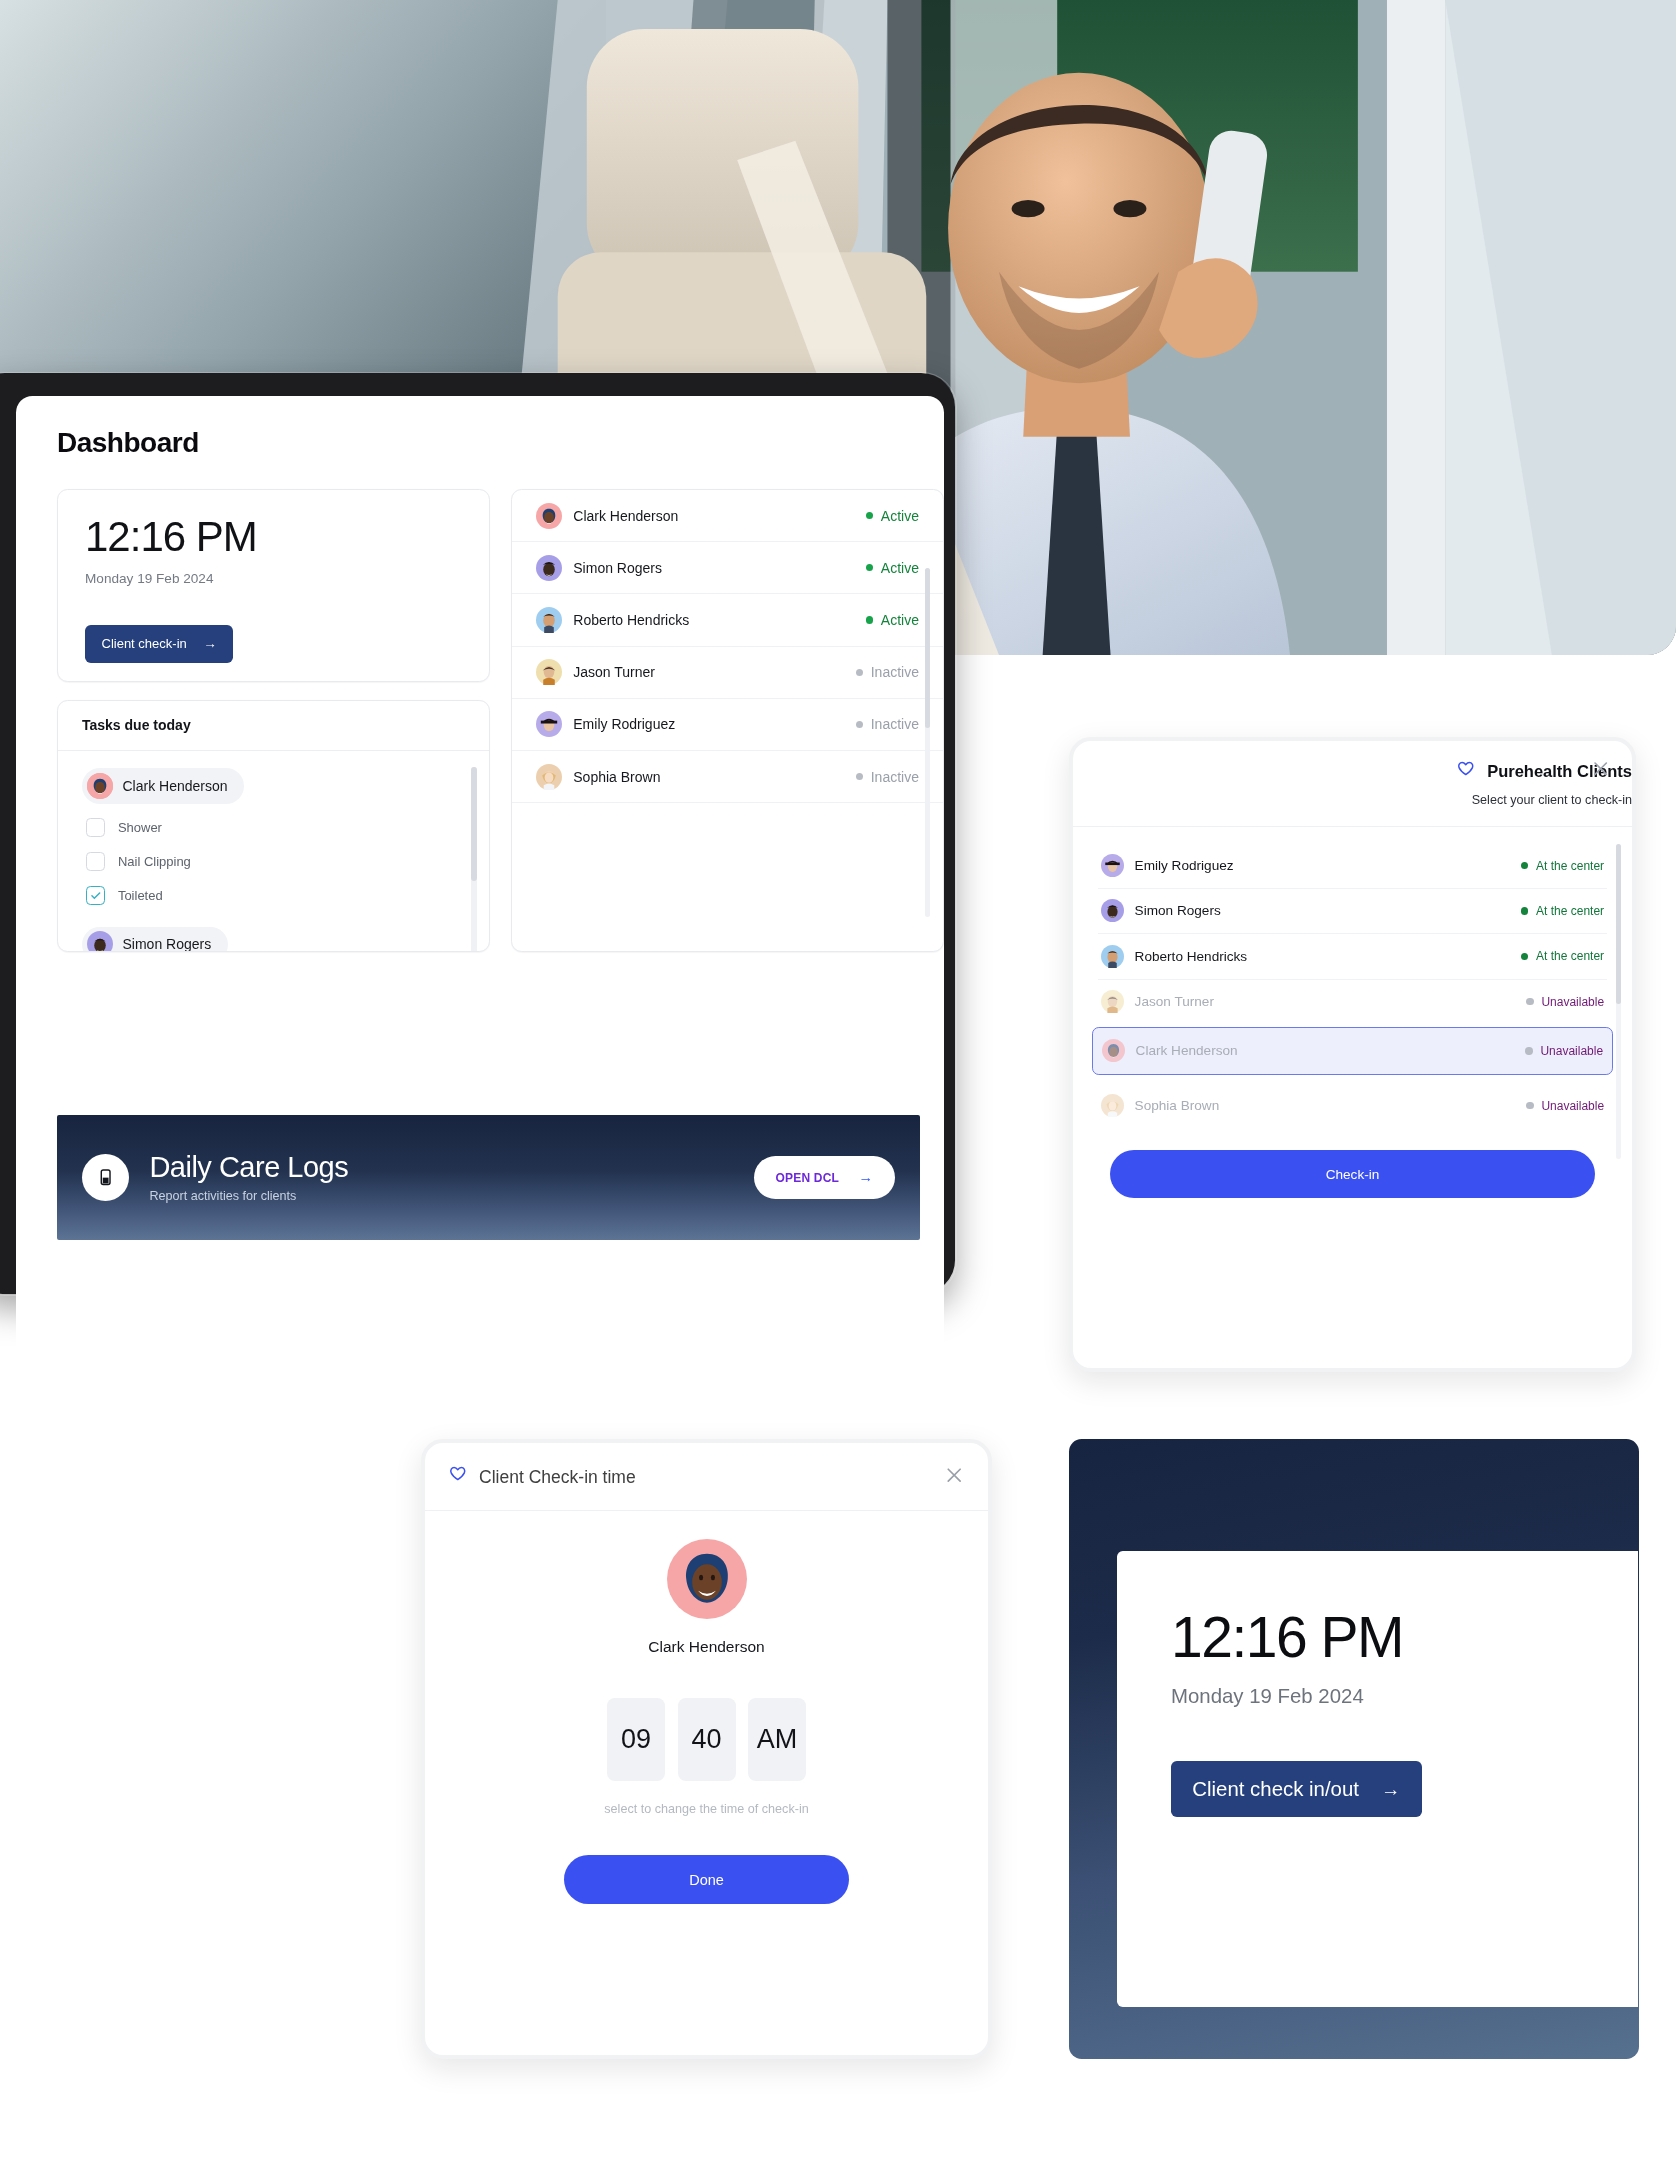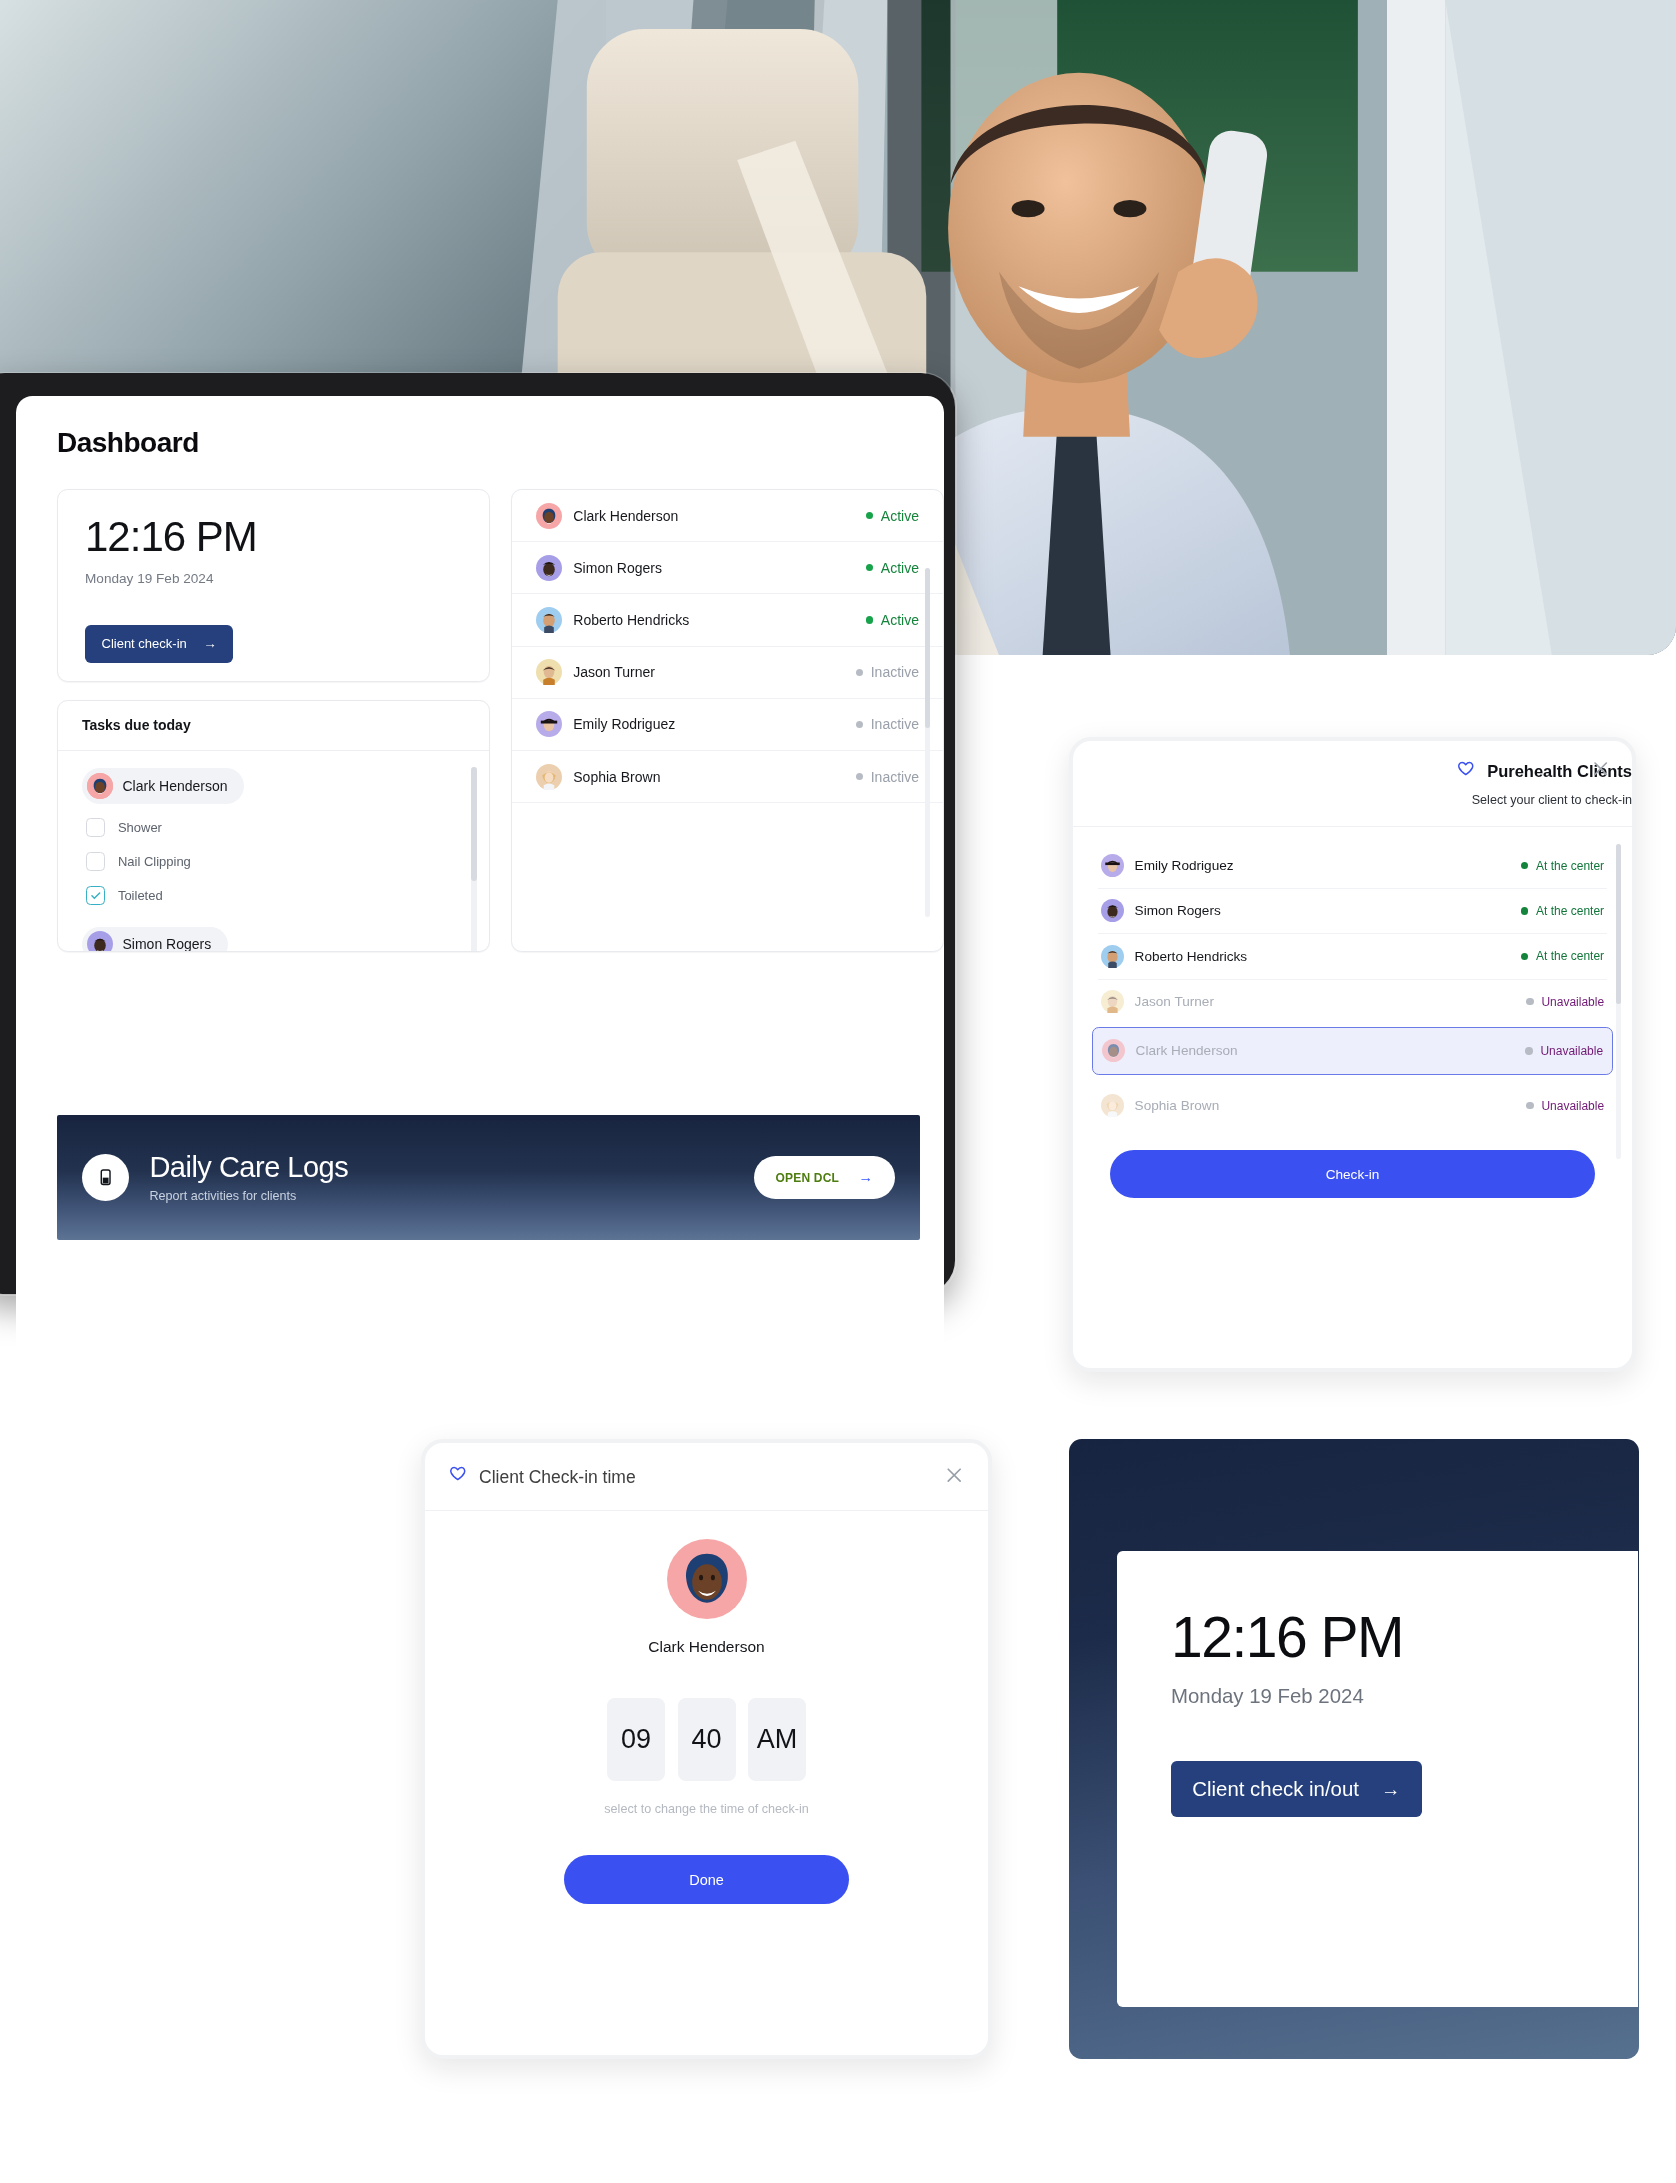--- a/index.html
+++ b/index.html
@@ -106,21 +106,21 @@
     display:flex; align-items:center; justify-content:center; flex:0 0 auto;
   }
   .dcl-txt { margin-left:20.4px; }
   .dcl-title { font-size:29px; color:#fff; font-weight:500; letter-spacing:-0.5px; line-height:1.05; }
   .dcl-sub { font-size:12.6px; color:#c9d2e0; margin-top:6.8px; }
   .dcl-btn {
     margin-left:auto; background:#fff; border:none; border-radius:484px;
     padding: 14.5px 22px; display:flex; align-items:center; gap:19.4px; cursor:pointer;
     font-family:"Liberation Sans", sans-serif;
   }
-  .dcl-btn .lbl { font-size:12px; font-weight:600; color:#4d7c0f; letter-spacing:0.2px; }
+  .dcl-btn .lbl { font-size:12px; font-weight:600; color:#6d28d9; letter-spacing:0.2px; }
   .dcl-btn .arrow { color:#3355ff; font-size:14.5px; line-height:1; }
 
   
   .ph-modal {
     position:absolute; left:1069px; top:737px; width:567px; height:635px;
     background:#fff; border-radius:22px; border:4.8px solid #f1f2f4;
     box-shadow: 0 9.7px 29px rgba(16,24,40,.10);
     overflow:hidden;
   }
   .ph-head { padding: 19.4px 0 18.4px 0; text-align:right; border-bottom:0.5px solid #eef0f3; position:relative; }

